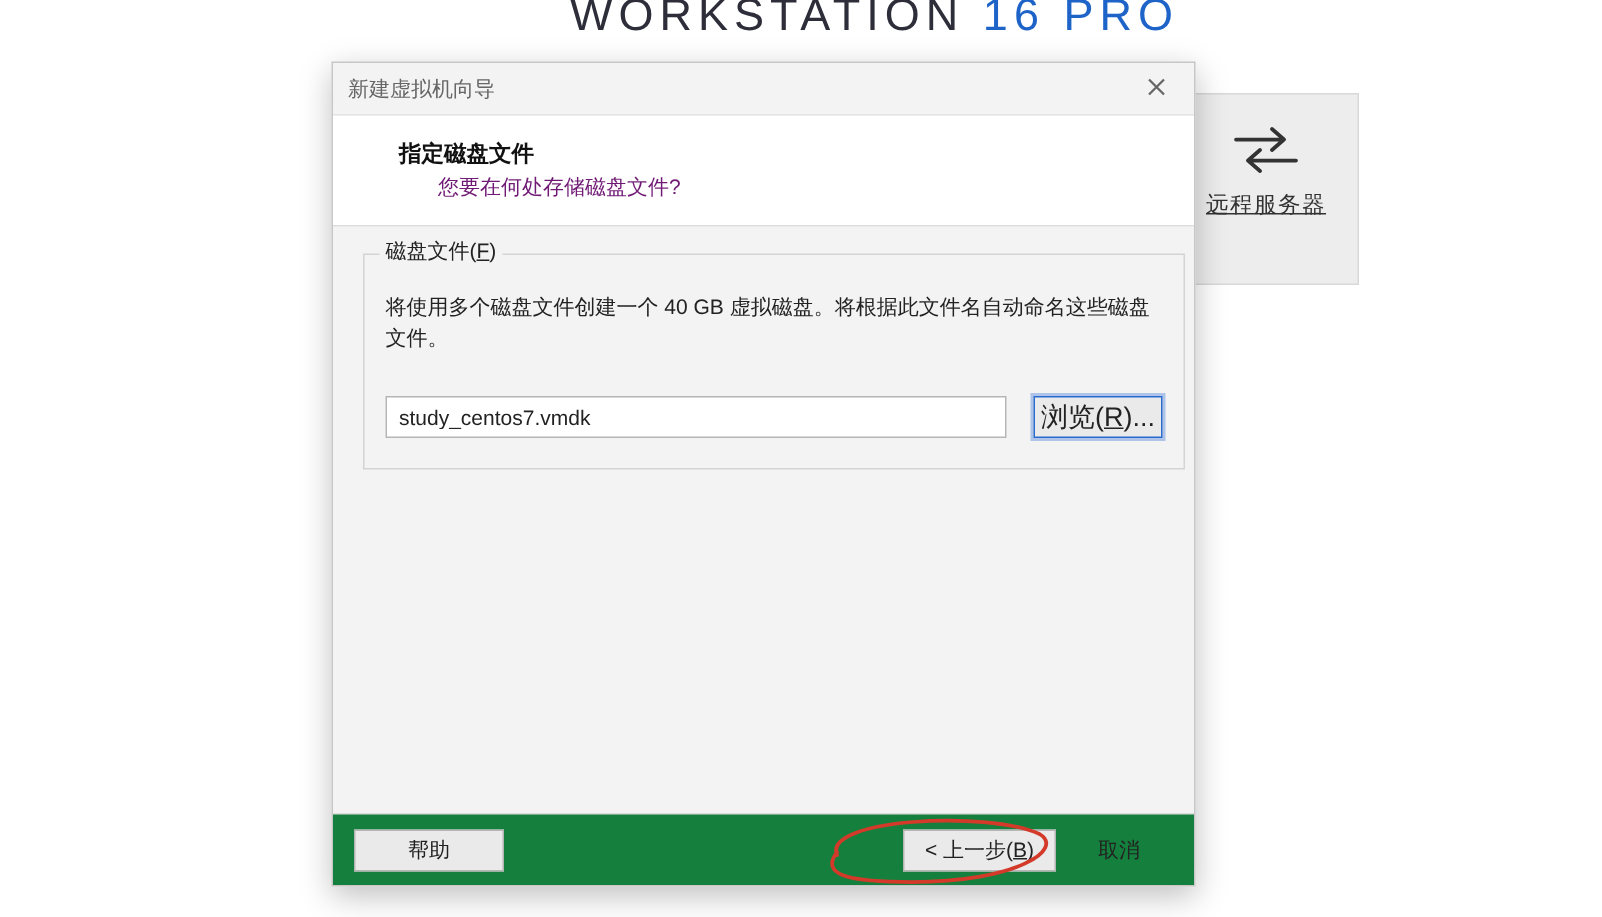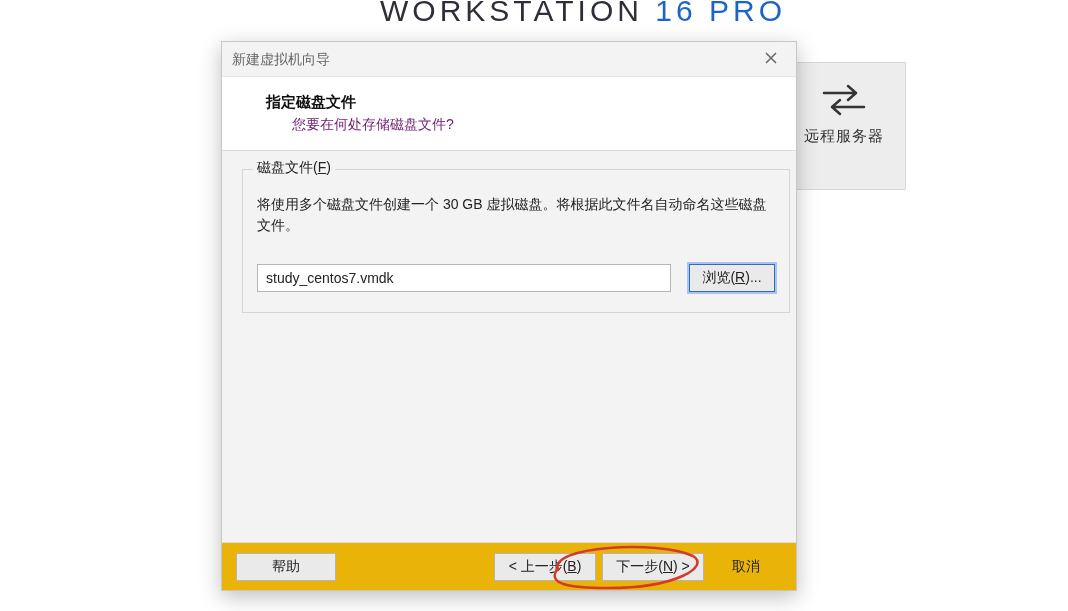--- a/index.html
+++ b/index.html
@@ -33,20 +33,21 @@
     position: absolute;
     left: 782px;
     top: 62px;
     width: 124px;
     height: 128px;
     background: #ededed;
     border: 1px solid #d8d8d8;
     box-sizing: border-box;
     text-align: center;
     color: #333;
+    text-decoration: underline;
   }
   .remote-card svg {
     display: block;
     margin: 18px auto 10px auto;
   }
   .remote-card .label {
     font-size: 15px;
     color: #333;
     letter-spacing: 1px;
   }
@@ -149,36 +150,36 @@
     font-family: inherit;
     box-sizing: border-box;
     color: #222;
   }
   .browse-btn {
     width: 86px;
     height: 28px;
     border: 1px solid #2a6bd0;
     background: #eaeaea;
     box-shadow: 0 0 0 2px rgba(42,107,208,0.35);
-    font-size: 14px;
+    font-size: 18px;
     box-sizing: border-box;
     padding: 0;
     cursor: pointer;
     color: #222;
   }
   .browse-btn .ul { text-decoration: underline; }
 
   .footer {
     position: absolute;
     left: 0;
     right: 0;
     bottom: 0;
     height: 48px;
     border-top: 1px solid #dcdcdc;
-    background: #eab308;
+    background: #15803d;
     display: flex;
     align-items: center;
     padding: 4px 14px;
     box-sizing: border-box;
   }
   .footer .spacer { flex: 1; }
   .btn {
     height: 28px;
     min-width: 102px;
     border: 1px solid #b5b5b5;
@@ -230,39 +231,36 @@
   <div class="header">
     <div class="h-title">指定磁盘文件</div>
     <div class="h-sub">您要在何处存储磁盘文件?</div>
   </div>
 
   <div class="body">
     <div class="group">
       <div class="group-legend">
         <span>磁盘文件(</span><span class="ul">F</span><span>)</span>
       </div>
-      <div class="group-desc">将使用多个磁盘文件创建一个 30 GB 虚拟磁盘。将根据此文件名自动命名这些磁盘文件。</div>
+      <div class="group-desc">将使用多个磁盘文件创建一个 40 GB 虚拟磁盘。将根据此文件名自动命名这些磁盘文件。</div>
       <div class="file-row">
         <input class="file-input" type="text" value="study_centos7.vmdk" style="">
         <button class="browse-btn">
           <span>浏览(</span><span class="ul">R</span><span>)...</span>
         </button>
       </div>
     </div>
   </div>
 
   <div class="footer">
     <button class="btn help">帮助</button>
     <div class="spacer"></div>
     <button class="btn">
       <span>&lt; 上一步(</span><span class="ul">B</span><span>)</span>
     </button>
-    <button class="btn">
-      <span>下一步(</span><span class="ul">N</span><span>) &gt;</span>
-    </button>
     <button class="btn cancel">取消</button>
   </div>
 
   <svg class="scribble" width="170" height="56" style="left:316px; bottom:-4px;">
     <path d="M20 32 C 10 8, 120 2, 155 18 C 172 28, 140 50, 70 50 C 30 50, 8 46, 20 30" stroke="#d43a2a" stroke-width="2.5" fill="none" stroke-linecap="round"></path>
   </svg>
 
 </div>
 
 </body></html>

